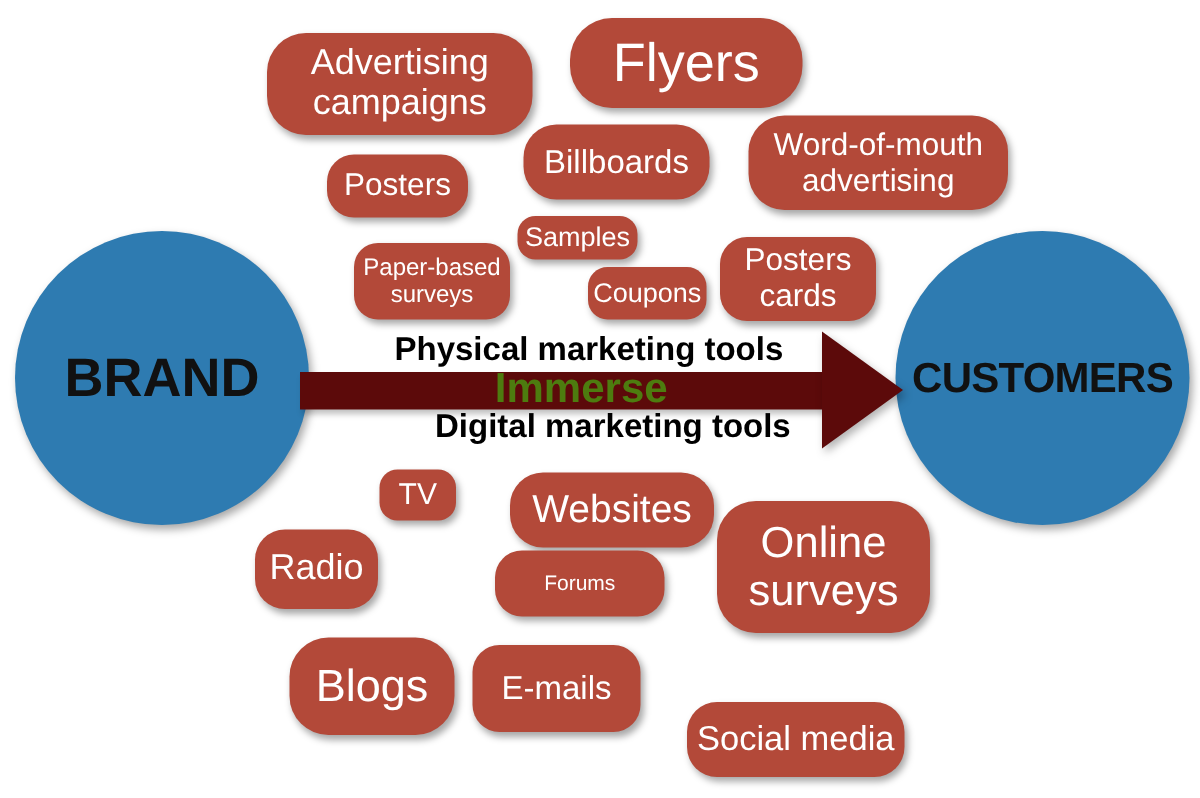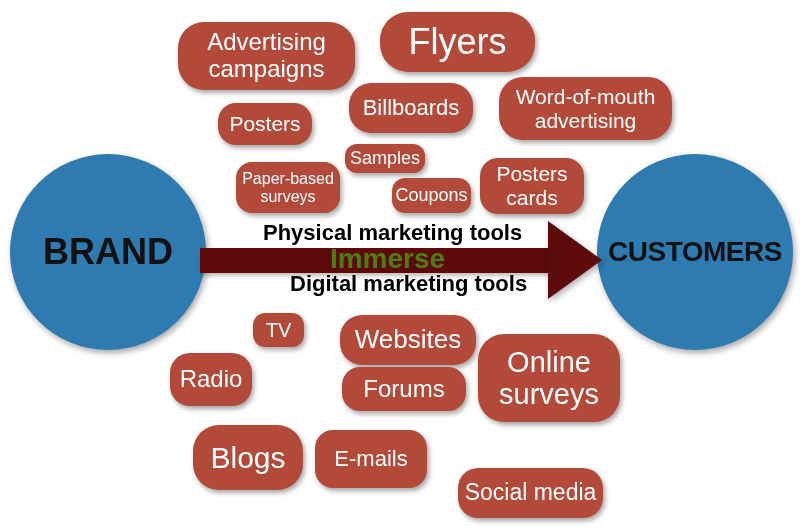--- a/index.html
+++ b/index.html
@@ -53,21 +53,21 @@
   .pill-word-of-mouth{left:499px;top:77px;width:173px;height:63px;font-size:21px;border-radius:24px;}
   .pill-posters{left:218px;top:103px;width:94px;height:42px;font-size:21px;border-radius:18px;}
   .pill-samples{left:345px;top:144px;width:80px;height:29px;font-size:18px;border-radius:12px;}
   .pill-paper-based-surveys{left:236px;top:162px;width:104px;height:51px;font-size:16px;border-radius:16px;}
   .pill-coupons{left:392px;top:178px;width:79px;height:35px;font-size:18px;border-radius:13px;}
   .pill-fidelity-cards{left:480px;top:158px;width:104px;height:56px;font-size:21px;border-radius:18px;}
   .pill-tv{left:253px;top:313px;width:51px;height:34px;font-size:20px;border-radius:12px;}
   .pill-websites{left:340px;top:315px;width:136px;height:50px;font-size:26px;border-radius:22px;}
   .pill-online-surveys{left:478px;top:334px;width:142px;height:88px;font-size:29px;border-radius:26px;}
   .pill-radio{left:170px;top:353px;width:82px;height:53px;font-size:24px;border-radius:20px;}
-  .pill-forums{left:330px;top:367px;width:124px;height:44px;font-size:24px;border-radius:18px;margin-left:12px;}
+  .pill-forums{left:330px;top:367px;width:113px;height:44px;font-size:14px;border-radius:18px;}
   .pill-blogs{left:193px;top:425px;width:110px;height:65px;font-size:30px;border-radius:26px;}
   .pill-emails{left:315px;top:430px;width:112px;height:58px;font-size:22px;border-radius:18px;}
   .pill-social-media{left:458px;top:468px;width:145px;height:50px;font-size:23px;border-radius:20px;}
 </style>
 </head>
 <body>
 
 <div class="canvas">
 
   <div class="circle circle-brand">

